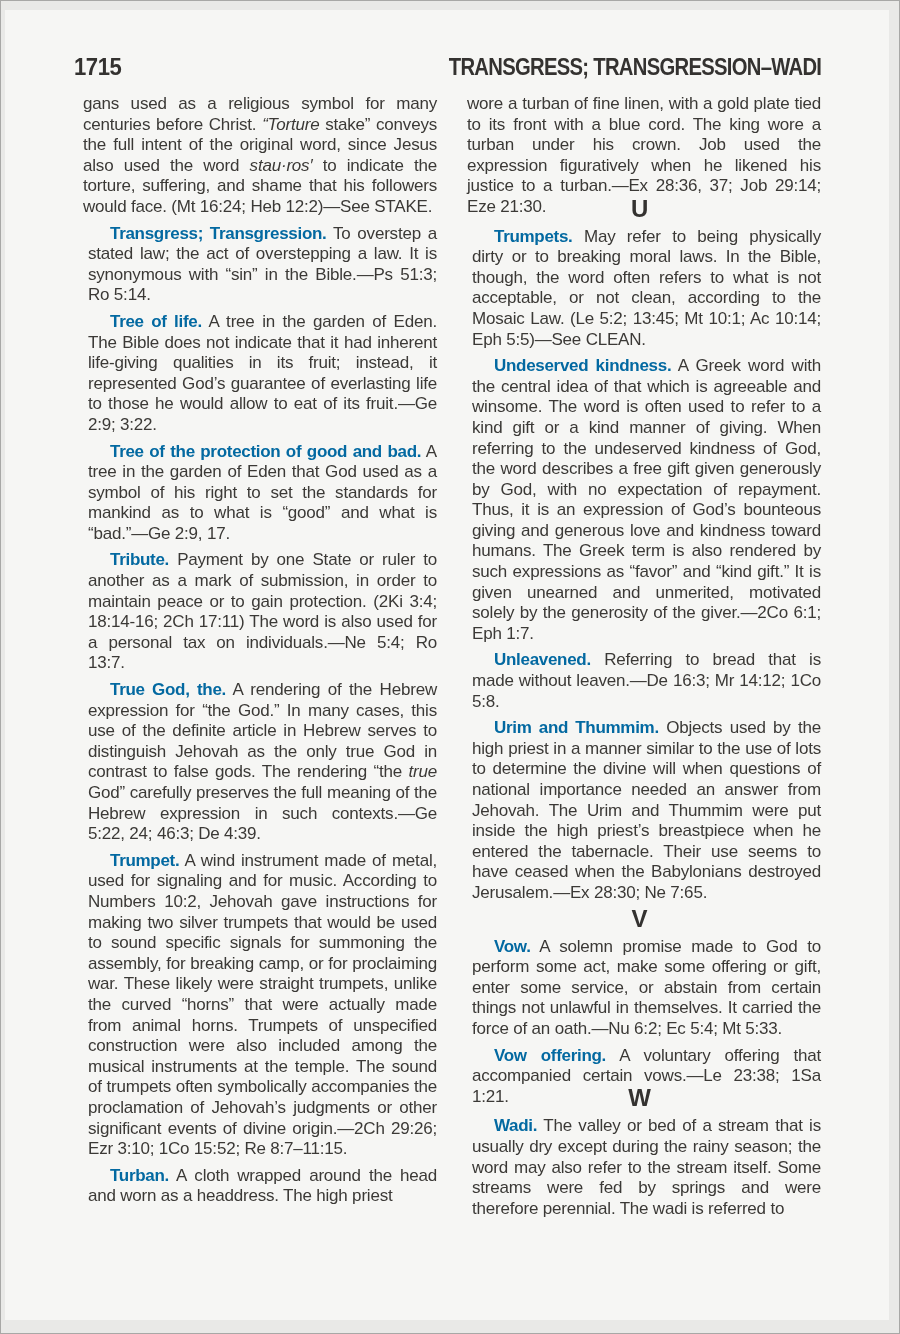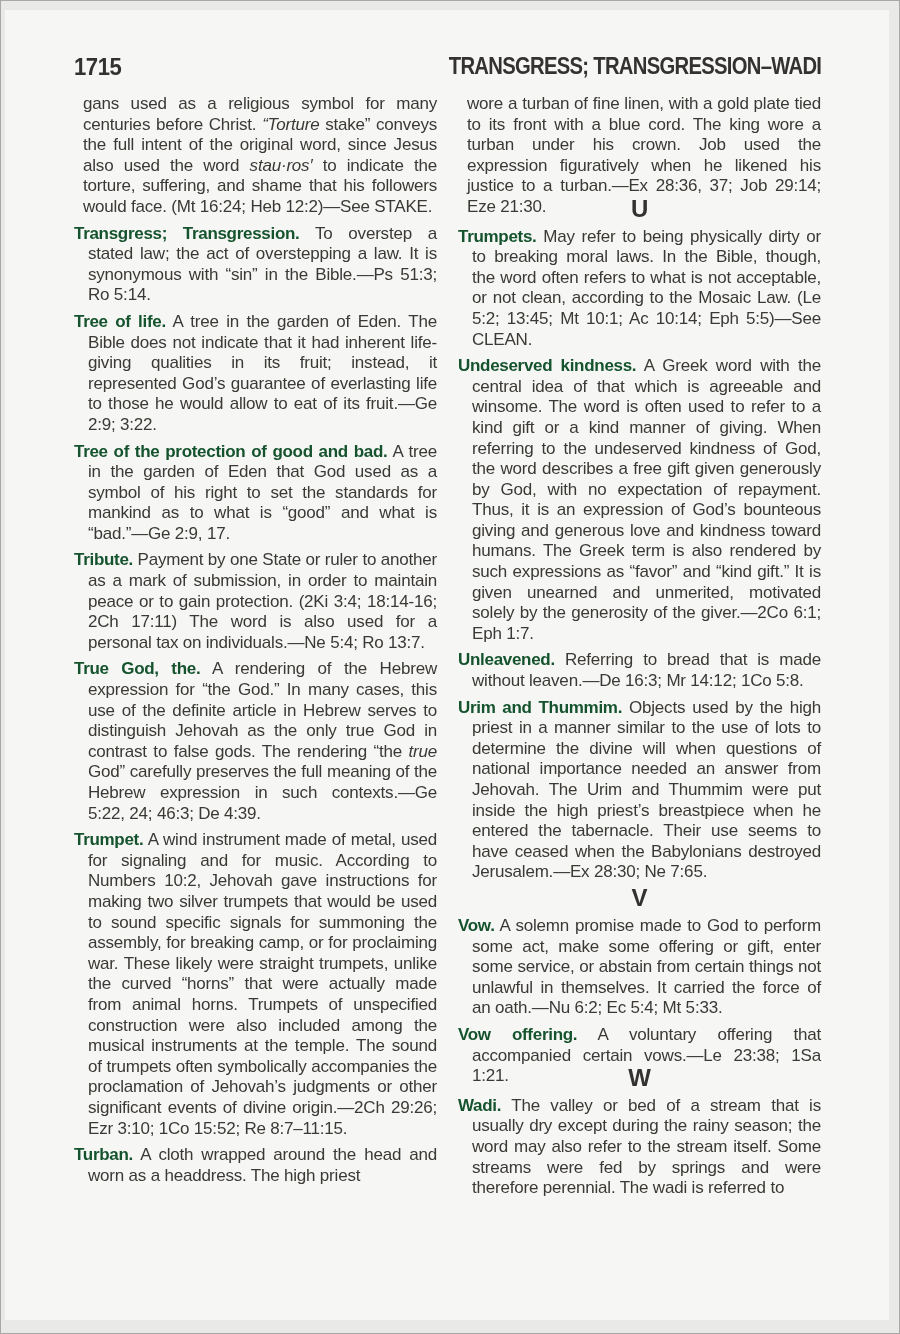--- a/index.html
+++ b/index.html
@@ -18,21 +18,21 @@
   }
   .page{
     position:absolute;left:4px;top:9px;right:10px;bottom:13px;
     background:#f6f6f4;
   }
   .content{
     position:absolute;left:69px;top:43px;width:747px;
     color:#3b3936;
   }
   .header-row{
-    display:flex;justify-content:space-between;align-items:flex-start;
+    display:flex;justify-content:space-between;align-items:center;
     margin-bottom:13px;
   }
   .page-number{
     font-weight:bold;font-size:24px;color:#343230;
     letter-spacing:-0.5px;
     transform:scaleX(0.92);transform-origin:left center;
   }
   .running-head{
     font-weight:bold;font-size:23px;color:#343230;
     letter-spacing:-0.8px;
@@ -53,22 +53,23 @@
   .entry{
     padding-left:14px;text-indent:-14px;
     margin-top:6px !important;
   }
   .entry:first-child{margin-top:0 !important;}
   .continuation{
     padding-left:9px;text-indent:0;
     margin-top:0 !important;
   }
   .term{
-    font-weight:bold;color:#14532d;
+    font-weight:bold;color:#0369a1;
     letter-spacing:-0.3px;
+    margin-left:36px;
   }
   .it{font-style:italic;}
   .section-letter{
     text-align:center;
     font-weight:bold;font-size:24px;line-height:24px;
     color:#343230;
     margin:3px 0 2px 0;
     text-indent:0;
   }
   .section-letter.tuck{

